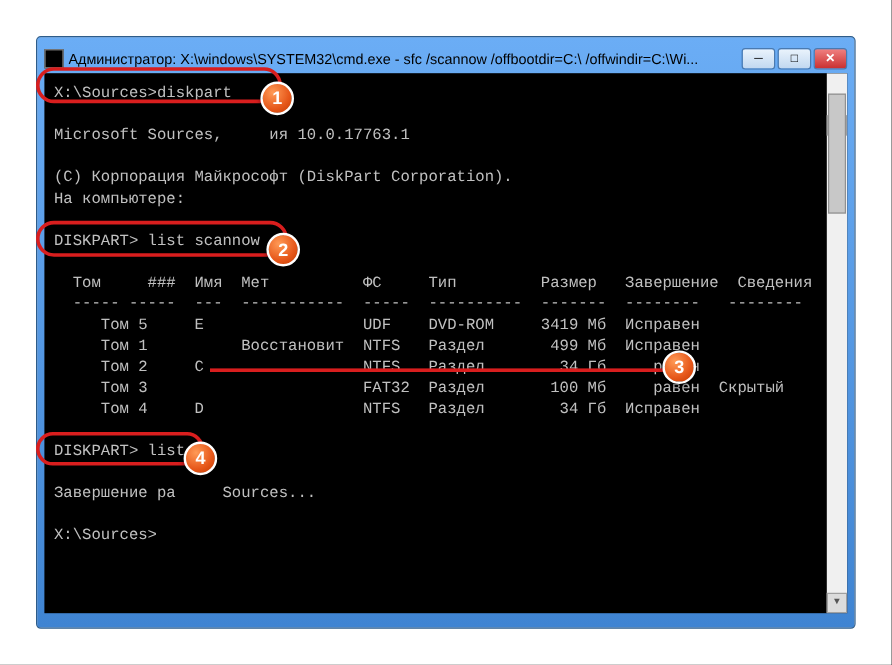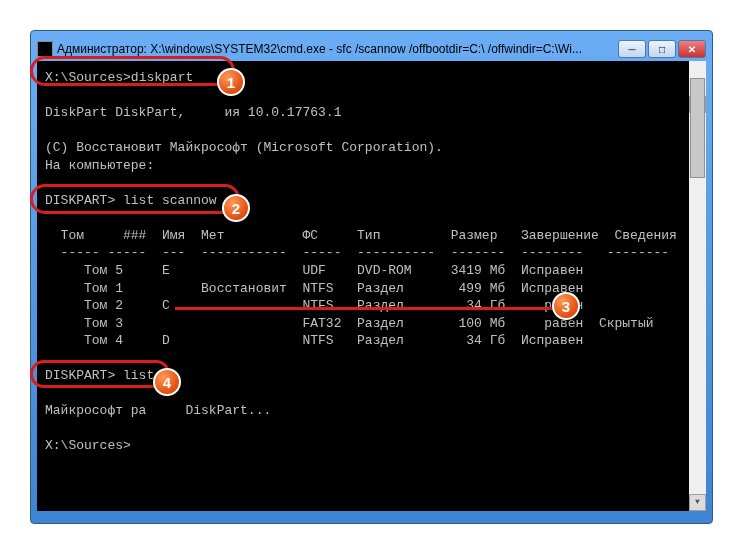--- a/index.html
+++ b/index.html
@@ -155,38 +155,38 @@
           <span>□</span>
         </div>
       <div class="win-btn close">
           <span>✕</span>
         </div>
     </div>
   </div>
 
   <div class="console-area"><span>X:\Sources&gt;</span><span>diskpart</span>
 
-<span>DiskPart DiskPart,     ия 10.0.17763.1</span>
-
-<span>(C) Восстановит Майкрософт (Microsoft Corporation).</span>
+<span>Microsoft Sources,     ия 10.0.17763.1</span>
+
+<span>(C) Корпорация Майкрософт (DiskPart Corporation).</span>
 <span>На компьютере:</span>
 
 <span>DISKPART&gt; </span><span>list scannow</span>
 
 <span>  Том     ###  Имя  Мет          ФС     Тип         Размер   Завершение  Сведения</span>
 <span>  ----- -----  ---  -----------  -----  ----------  -------  --------   --------</span>
 <span>     Том 5     E                 UDF    DVD-ROM     3419 Мб  Исправен</span>
 <span>     Том 1          Восстановит  NTFS   Раздел       499 Мб  Исправен</span>
 <span>     Том 2     C                 NTFS   Раздел        34 Гб     равен</span>
 <span>     Том 3                       FAT32  Раздел       100 Мб     равен  Скрытый</span>
 <span>     Том 4     D                 NTFS   Раздел        34 Гб  Исправен</span>
 
 <span>DISKPART&gt; </span><span>list</span>
 
-<span>Майкрософт ра     DiskPart...</span>
+<span>Завершение ра     Sources...</span>
 
 <span>X:\Sources&gt;</span>
 
     <div class="scrollbar">
       <div class="scroll-arrow up"><span>▲</span></div>
       <div class="scroll-thumb"></div>
       <div class="scroll-arrow down"><span>▼</span></div>
     </div>
   </div>
 </div>

